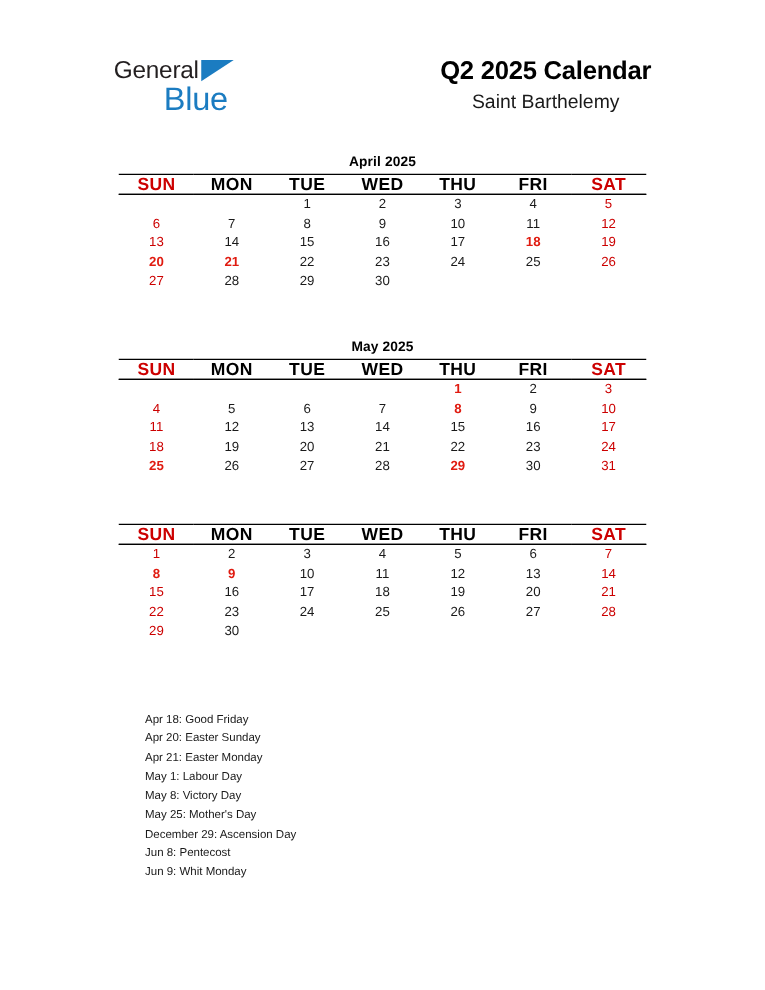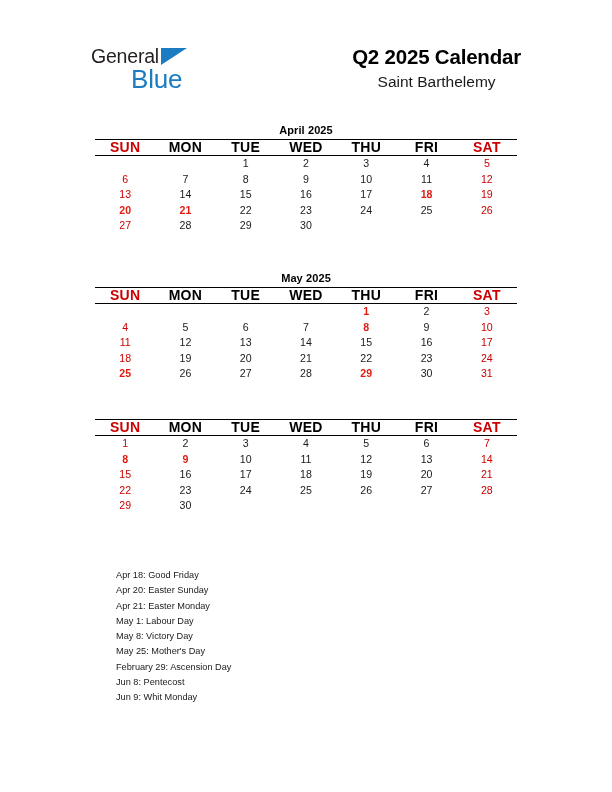--- a/index.html
+++ b/index.html
@@ -369,16 +369,16 @@
   </table>
 </div>
 
 <div class="holidays">
     <div class="holiday-line">Apr 18: Good Friday</div>
     <div class="holiday-line">Apr 20: Easter Sunday</div>
     <div class="holiday-line">Apr 21: Easter Monday</div>
     <div class="holiday-line">May 1: Labour Day</div>
     <div class="holiday-line">May 8: Victory Day</div>
     <div class="holiday-line">May 25: Mother's Day</div>
-    <div class="holiday-line">February 29: Ascension Day</div>
+    <div class="holiday-line">December 29: Ascension Day</div>
     <div class="holiday-line">Jun 8: Pentecost</div>
     <div class="holiday-line">Jun 9: Whit Monday</div>
   </div>
 
 </body></html>

